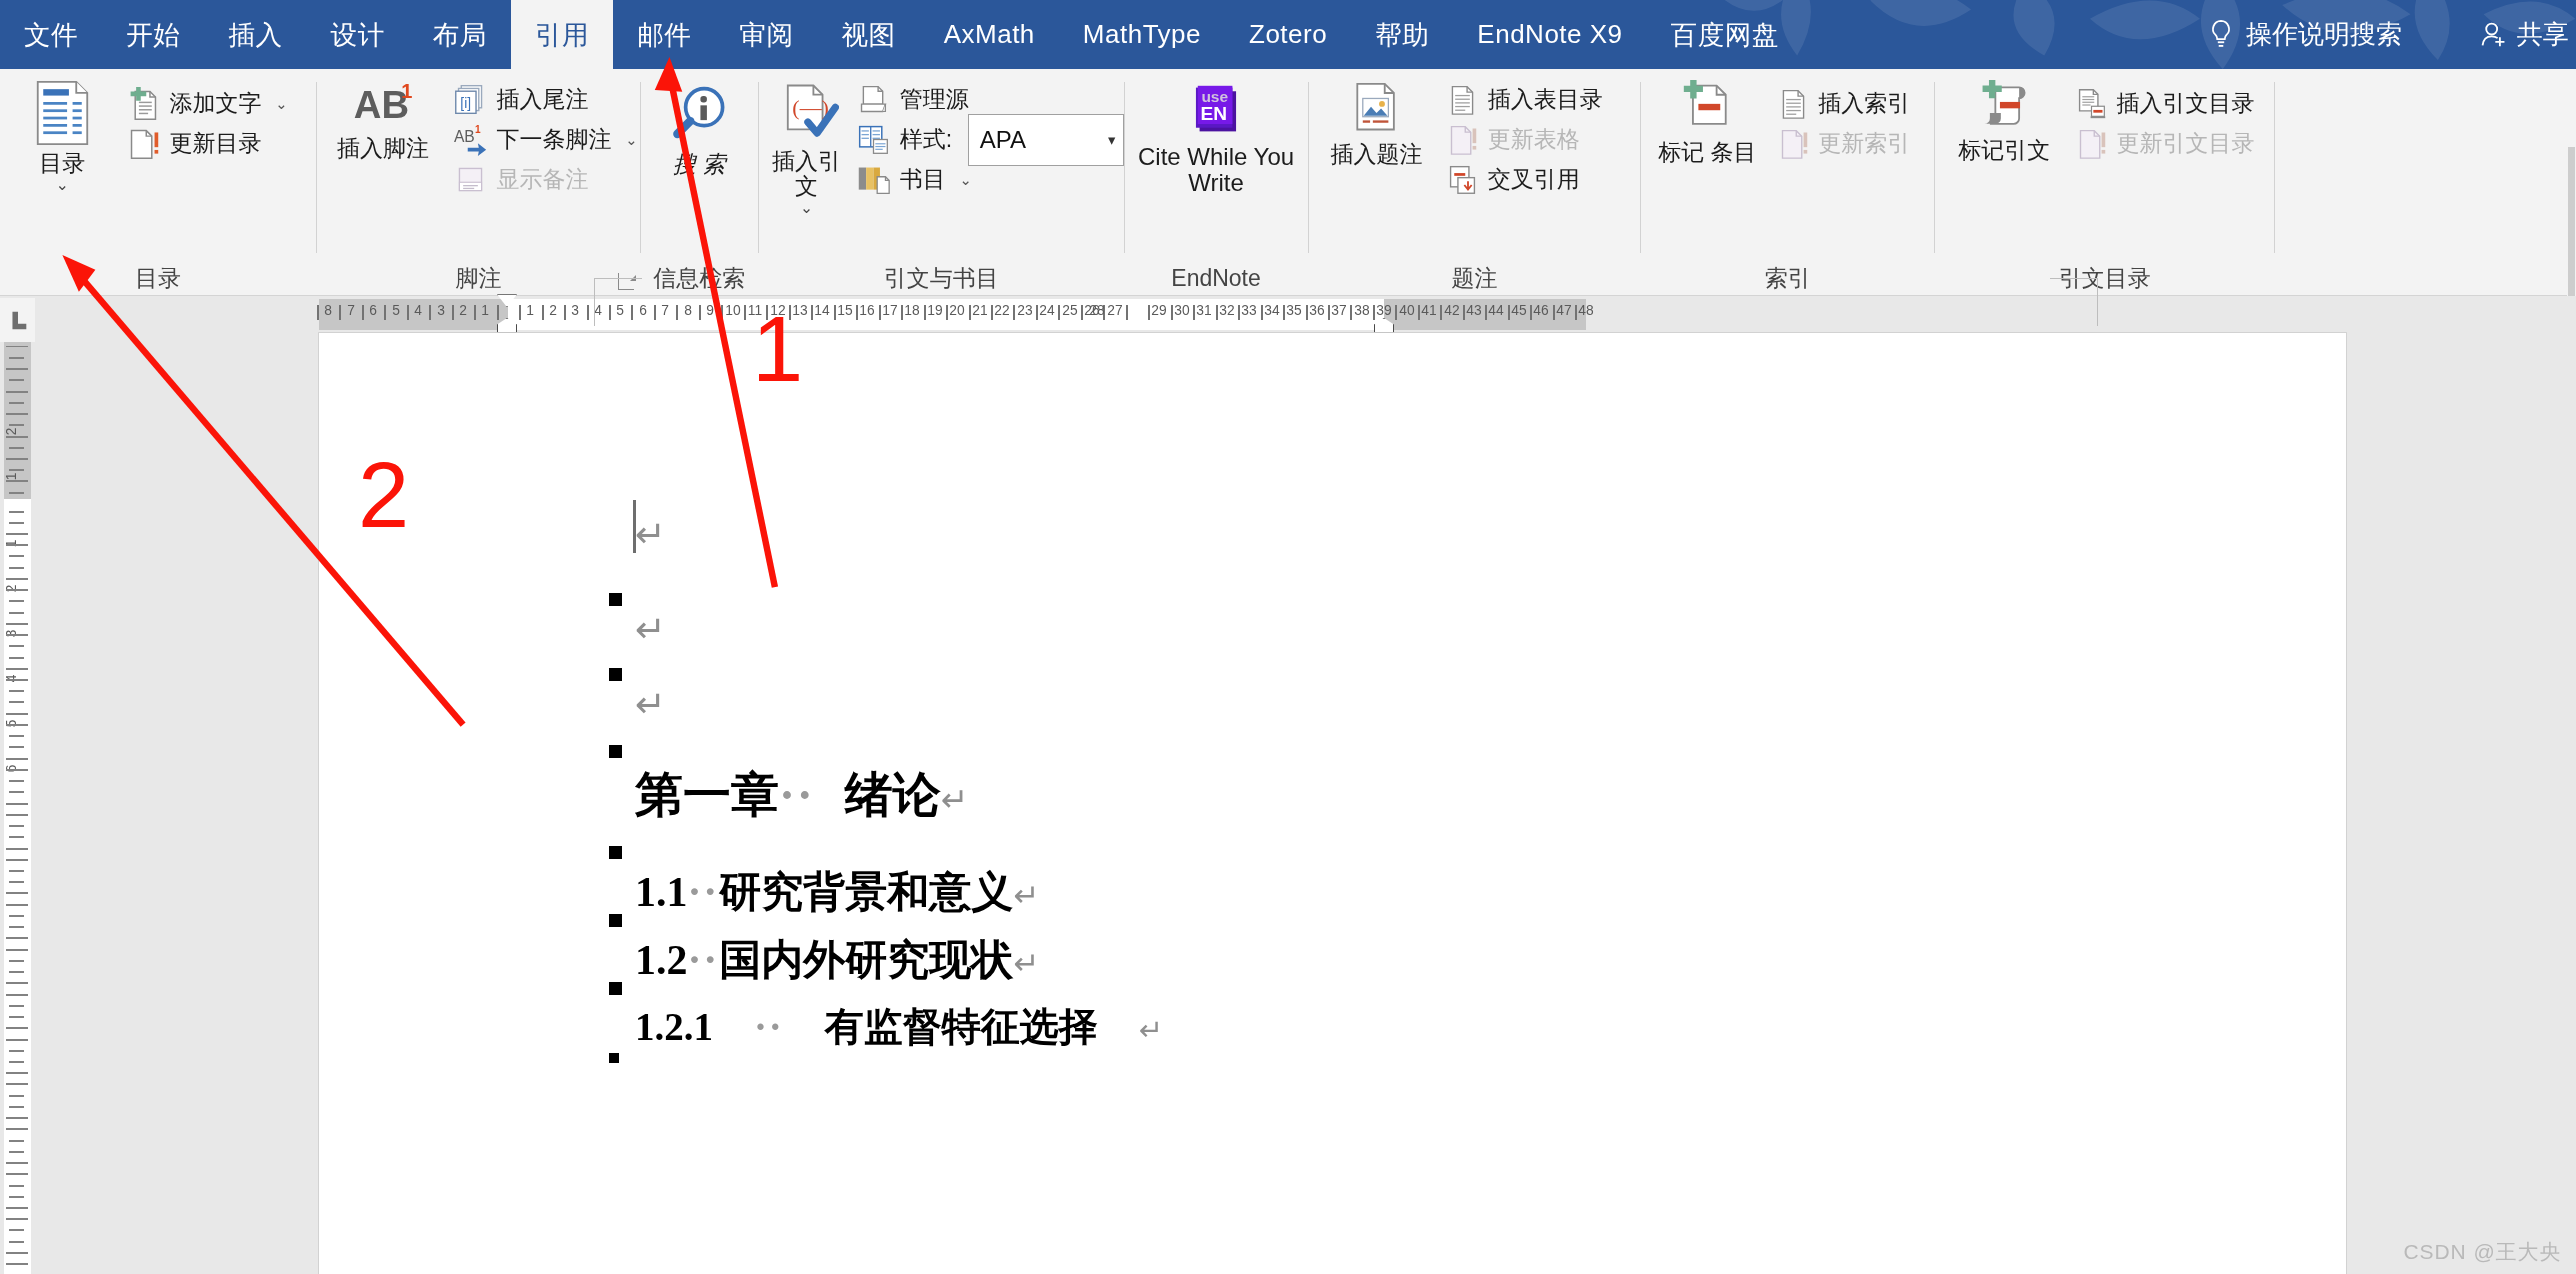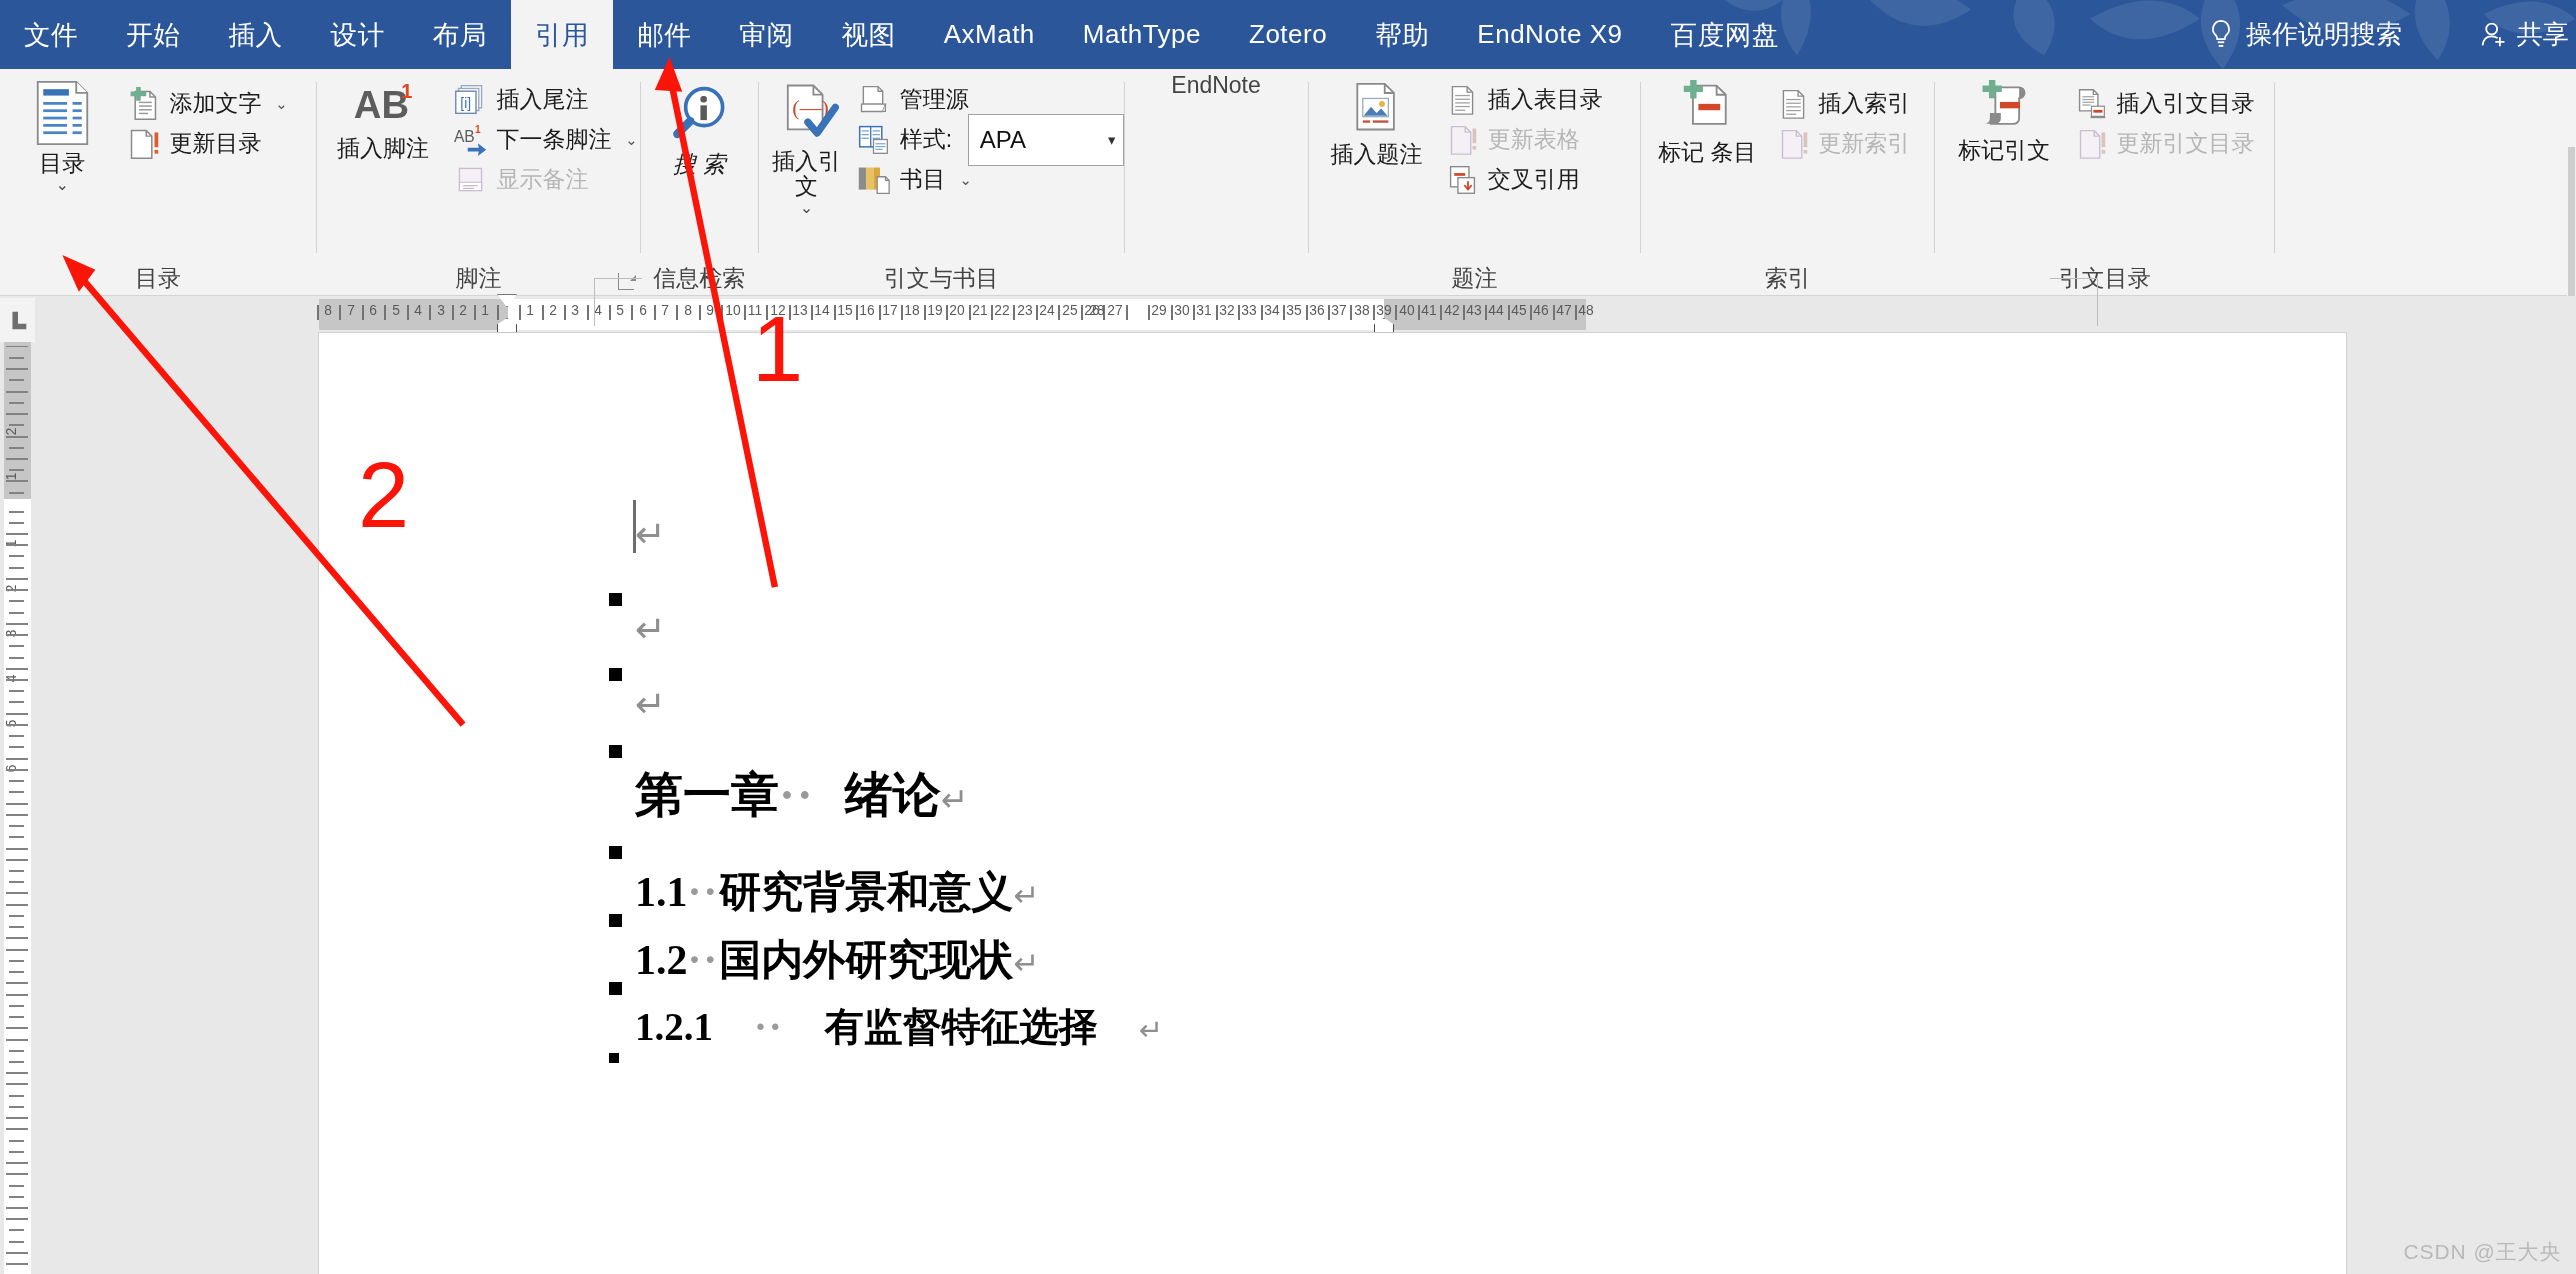--- a/index.html
+++ b/index.html
@@ -448,20 +448,32 @@
             </div>
           </div>
         </div>
         <div class="rgroup-title">
             <span>引文与书目</span>
           </div>
       </div>
       <div class="rgroup-sep"></div>
 
       <div class="rgroup" style="width:183px">
+        <div class="rgroup-body" style="justify-content:center; padding-top:9.2px;">
+          <div class="bigbtn" style="width:165px">
+            <svg width="62" height="59" viewBox="0 0 68 64">
+              <rect x="16" y="12" width="40" height="44" fill="#4b12a0"></rect>
+              <rect x="12" y="8" width="40" height="44" fill="#5a18c4"></rect>
+              <rect x="14" y="6" width="38" height="42" fill="#7719e8"></rect>
+              <text x="18" y="24" font-family="Liberation Sans, sans-serif" font-size="17" font-weight="bold" fill="#cfc2dd">use</text>
+              <text x="17" y="43" font-family="Liberation Sans, sans-serif" font-size="21" font-weight="bold" fill="#ffffff">EN</text>
+            </svg>
+            <span class="lbl" style="font-size:24px;">Cite While You Write</span>
+          </div>
+        </div>
         <div class="rgroup-title">
             <span>EndNote</span>
           </div>
       </div>
       <div class="rgroup-sep"></div>
 
       <div class="rgroup" style="width:332px">
         <div class="rgroup-body" style="padding-left:11px;">
           <div class="bigbtn" style="width:114px">
             <svg width="53" height="57" viewBox="0 0 58 62">

